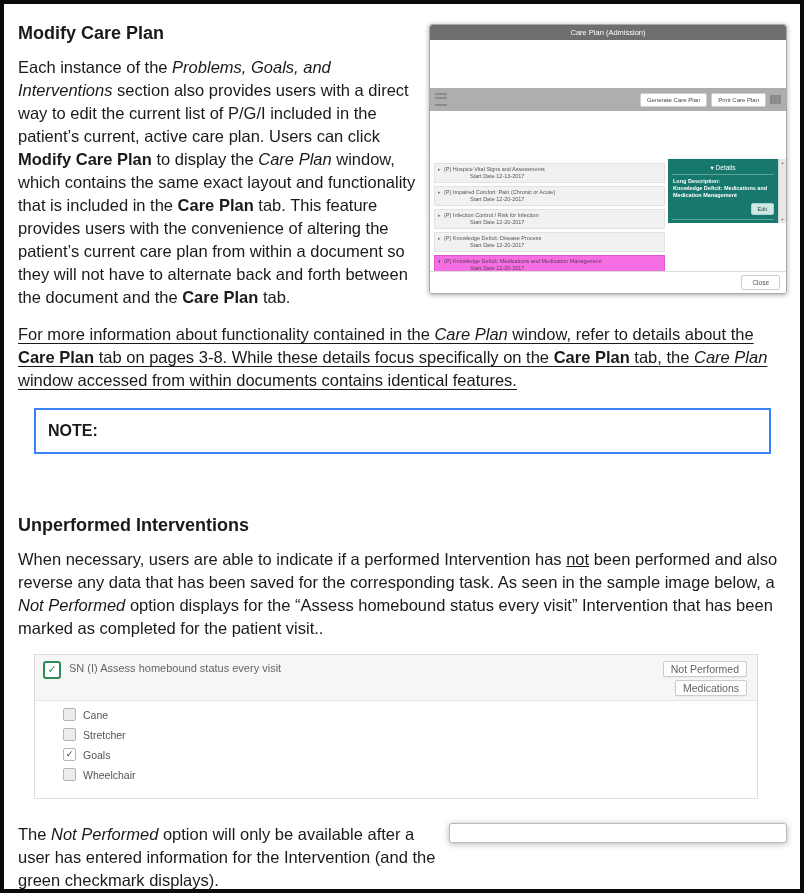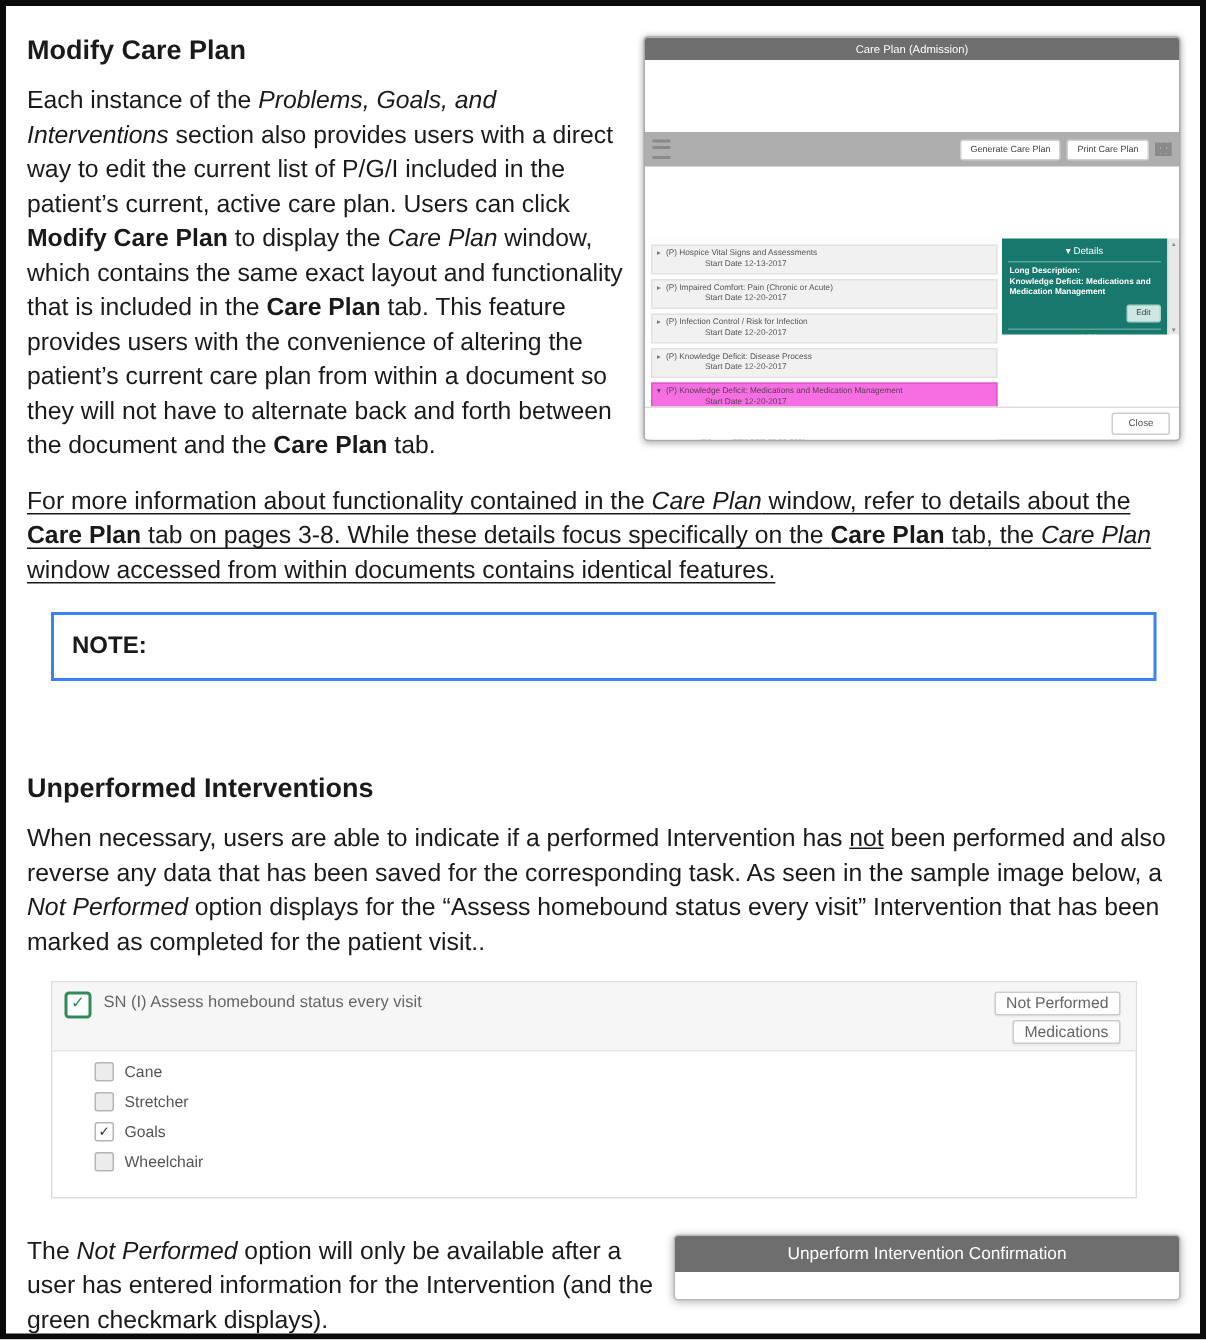--- a/index.html
+++ b/index.html
@@ -251,21 +251,20 @@
       </label>
       <label class="iv-opt">
         <span class="iv-box"><span class="hid">✓</span></span>
         <span>Wheelchair</span>
       </label>
     </div>
   </div>
 
   <div class="sec-bottom">
     <div class="dlg">
-      <div class="dlg-title">Unperform Intervention Confirmation</div>
       <div class="dlg-body">
         
         
         
       </div>
 
     </div>
     <p class="body-text"><span>The </span><span class="ri">Not Performed</span><span> option will only be available after a user has entered information for the Intervention (and the green checkmark displays).</span></p>
 
   </div>

